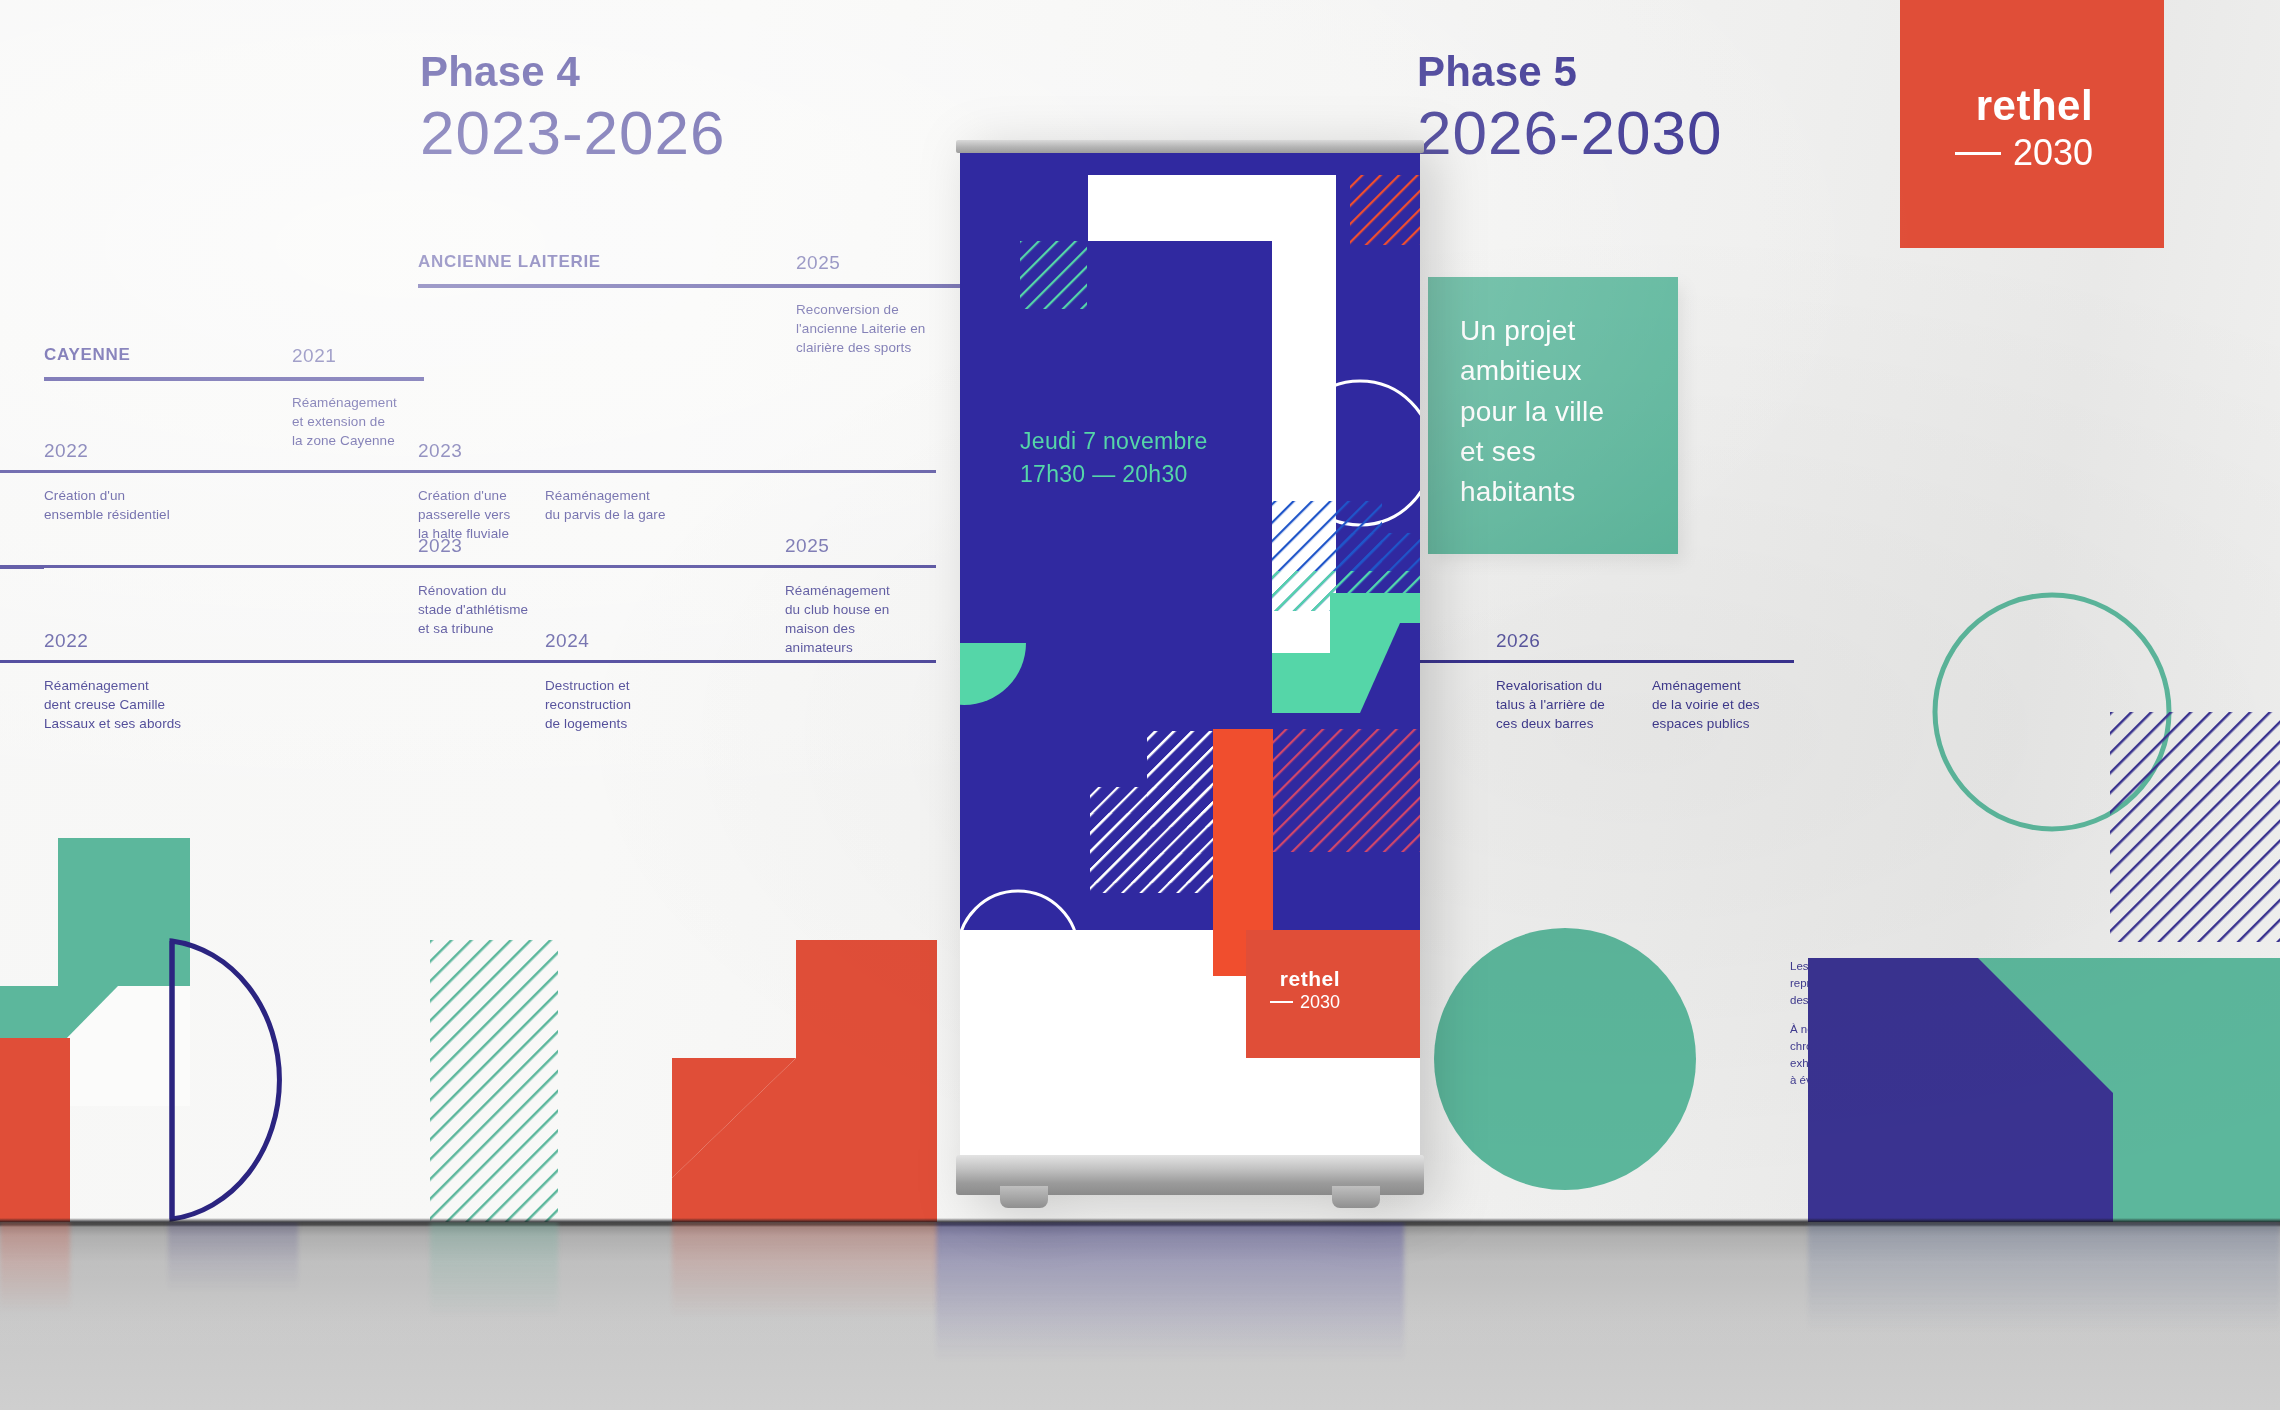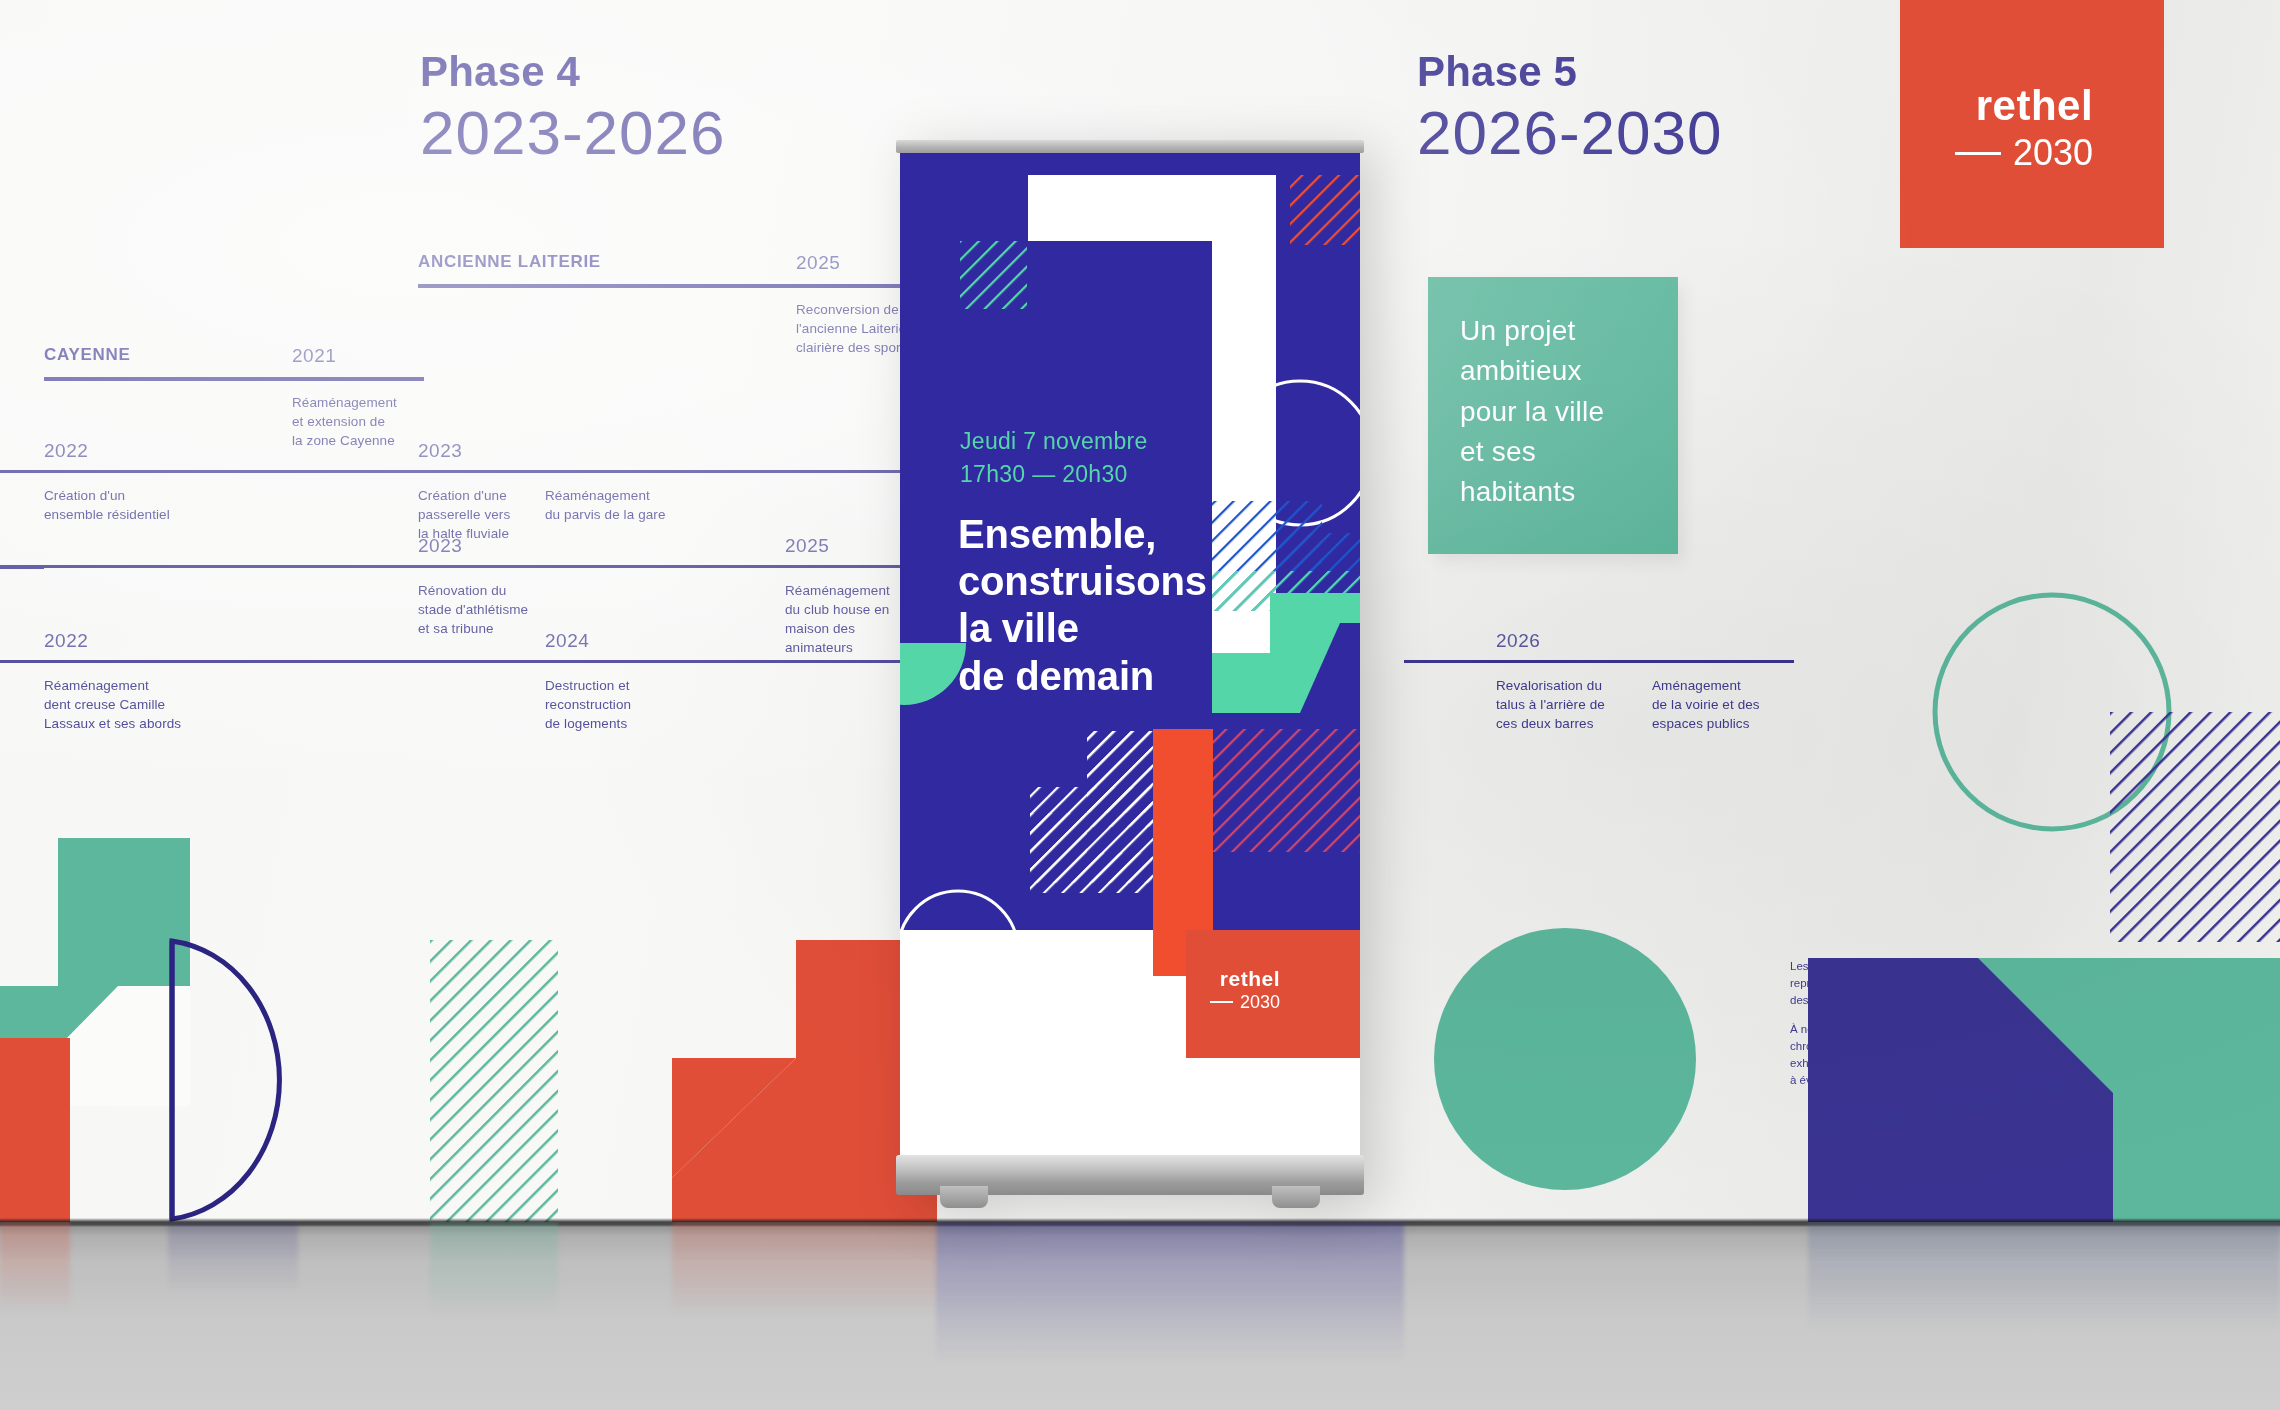--- a/index.html
+++ b/index.html
@@ -100,21 +100,21 @@
   .logo-year { color:#fff; font-weight: 300; line-height: 1; }
 
   .note-block { position: absolute; }
   .note-block p {
     font-size: 11.5px; line-height: 1.48; color: #3f3a8f; font-weight: 400;
   }
   .note-block p + p { margin-top: 12px; }
 
   
   #rollup {
-    position: absolute; left: 896px; top: 140px;
+    position: absolute; left: 956px; top: 140px;
     width: 468px; height: 1085px;
     filter: drop-shadow(14px 10px 26px rgba(0,0,0,.17));
   }
   #rollup-top {
     position: absolute; left: 0; top: 0; width: 468px; height: 13px;
     background: linear-gradient(180deg,#d9d9d9,#b4b4b4 55%, #9d9d9d);
     border-radius: 2px;
   }
   #banner-face {
     position: absolute; left: 4px; top: 13px;
@@ -387,26 +387,20 @@
 
         <rect x="313" y="576" width="147" height="123" fill="url(#hatchRedDark)"></rect>
 
         <circle cx="58" cy="638" r="60" fill="none" stroke="#ffffff" stroke-width="3" transform="translate(0,160)"></circle>
       </svg>
 
       <div class="bn" style="left:60px; top:272px;">
         <div class="bn-date">Jeudi 7 novembre</div>
         <div class="bn-date">17h30 — 20h30</div>
       </div>
-      <div class="bn" style="left:58px; top:358px;">
-        <div class="bn-head">Ensemble,</div>
-        <div class="bn-head">construisons</div>
-        <div class="bn-head">la ville</div>
-        <div class="bn-head">de demain</div>
-      </div>
     </div>
 
     <div id="banner-white">
       <svg class="sv" style="left:0; top:0;" width="460" height="225">
         <rect x="253" y="0" width="60" height="46" fill="#f04e2e"></rect>
         <rect x="286" y="0" width="174" height="128" fill="#e04e38"></rect>
       </svg>
       <div style="position:absolute; left:310px; top:38px;">
         <div class="logo-word" style="font-size:21px;">rethel</div>
         <div class="logo-row2" style="gap:7px; margin-top:4px;">

